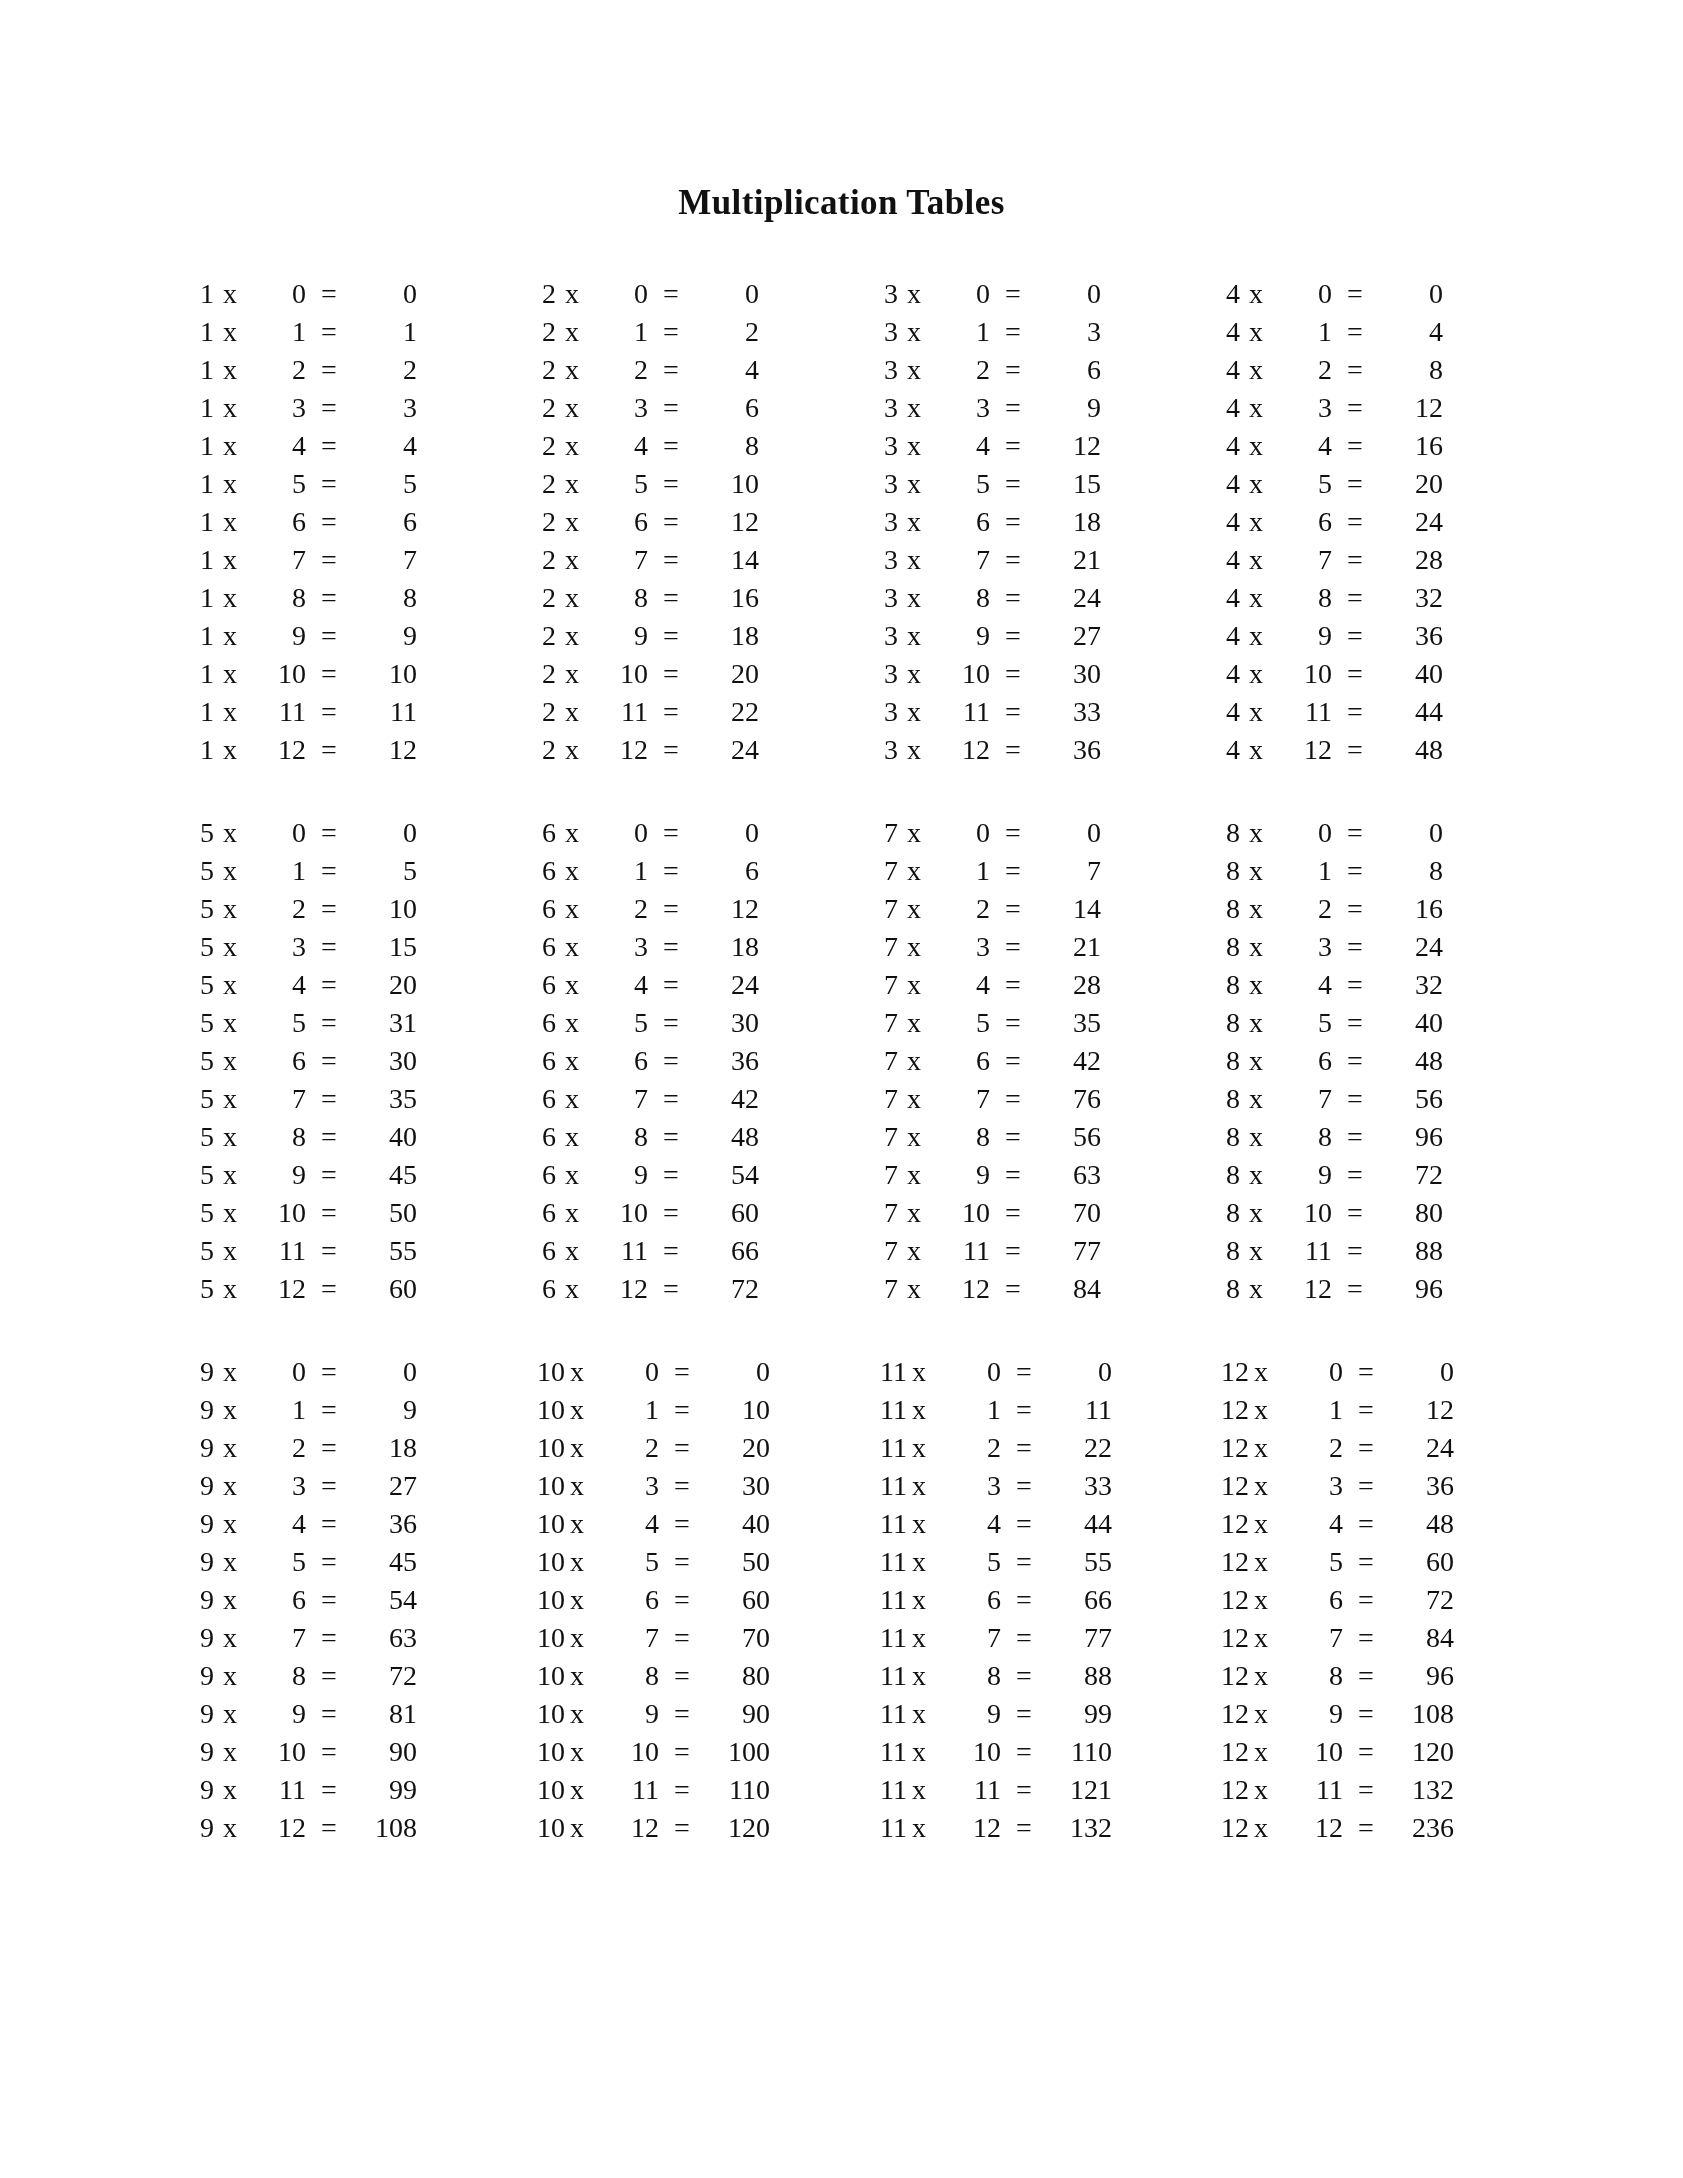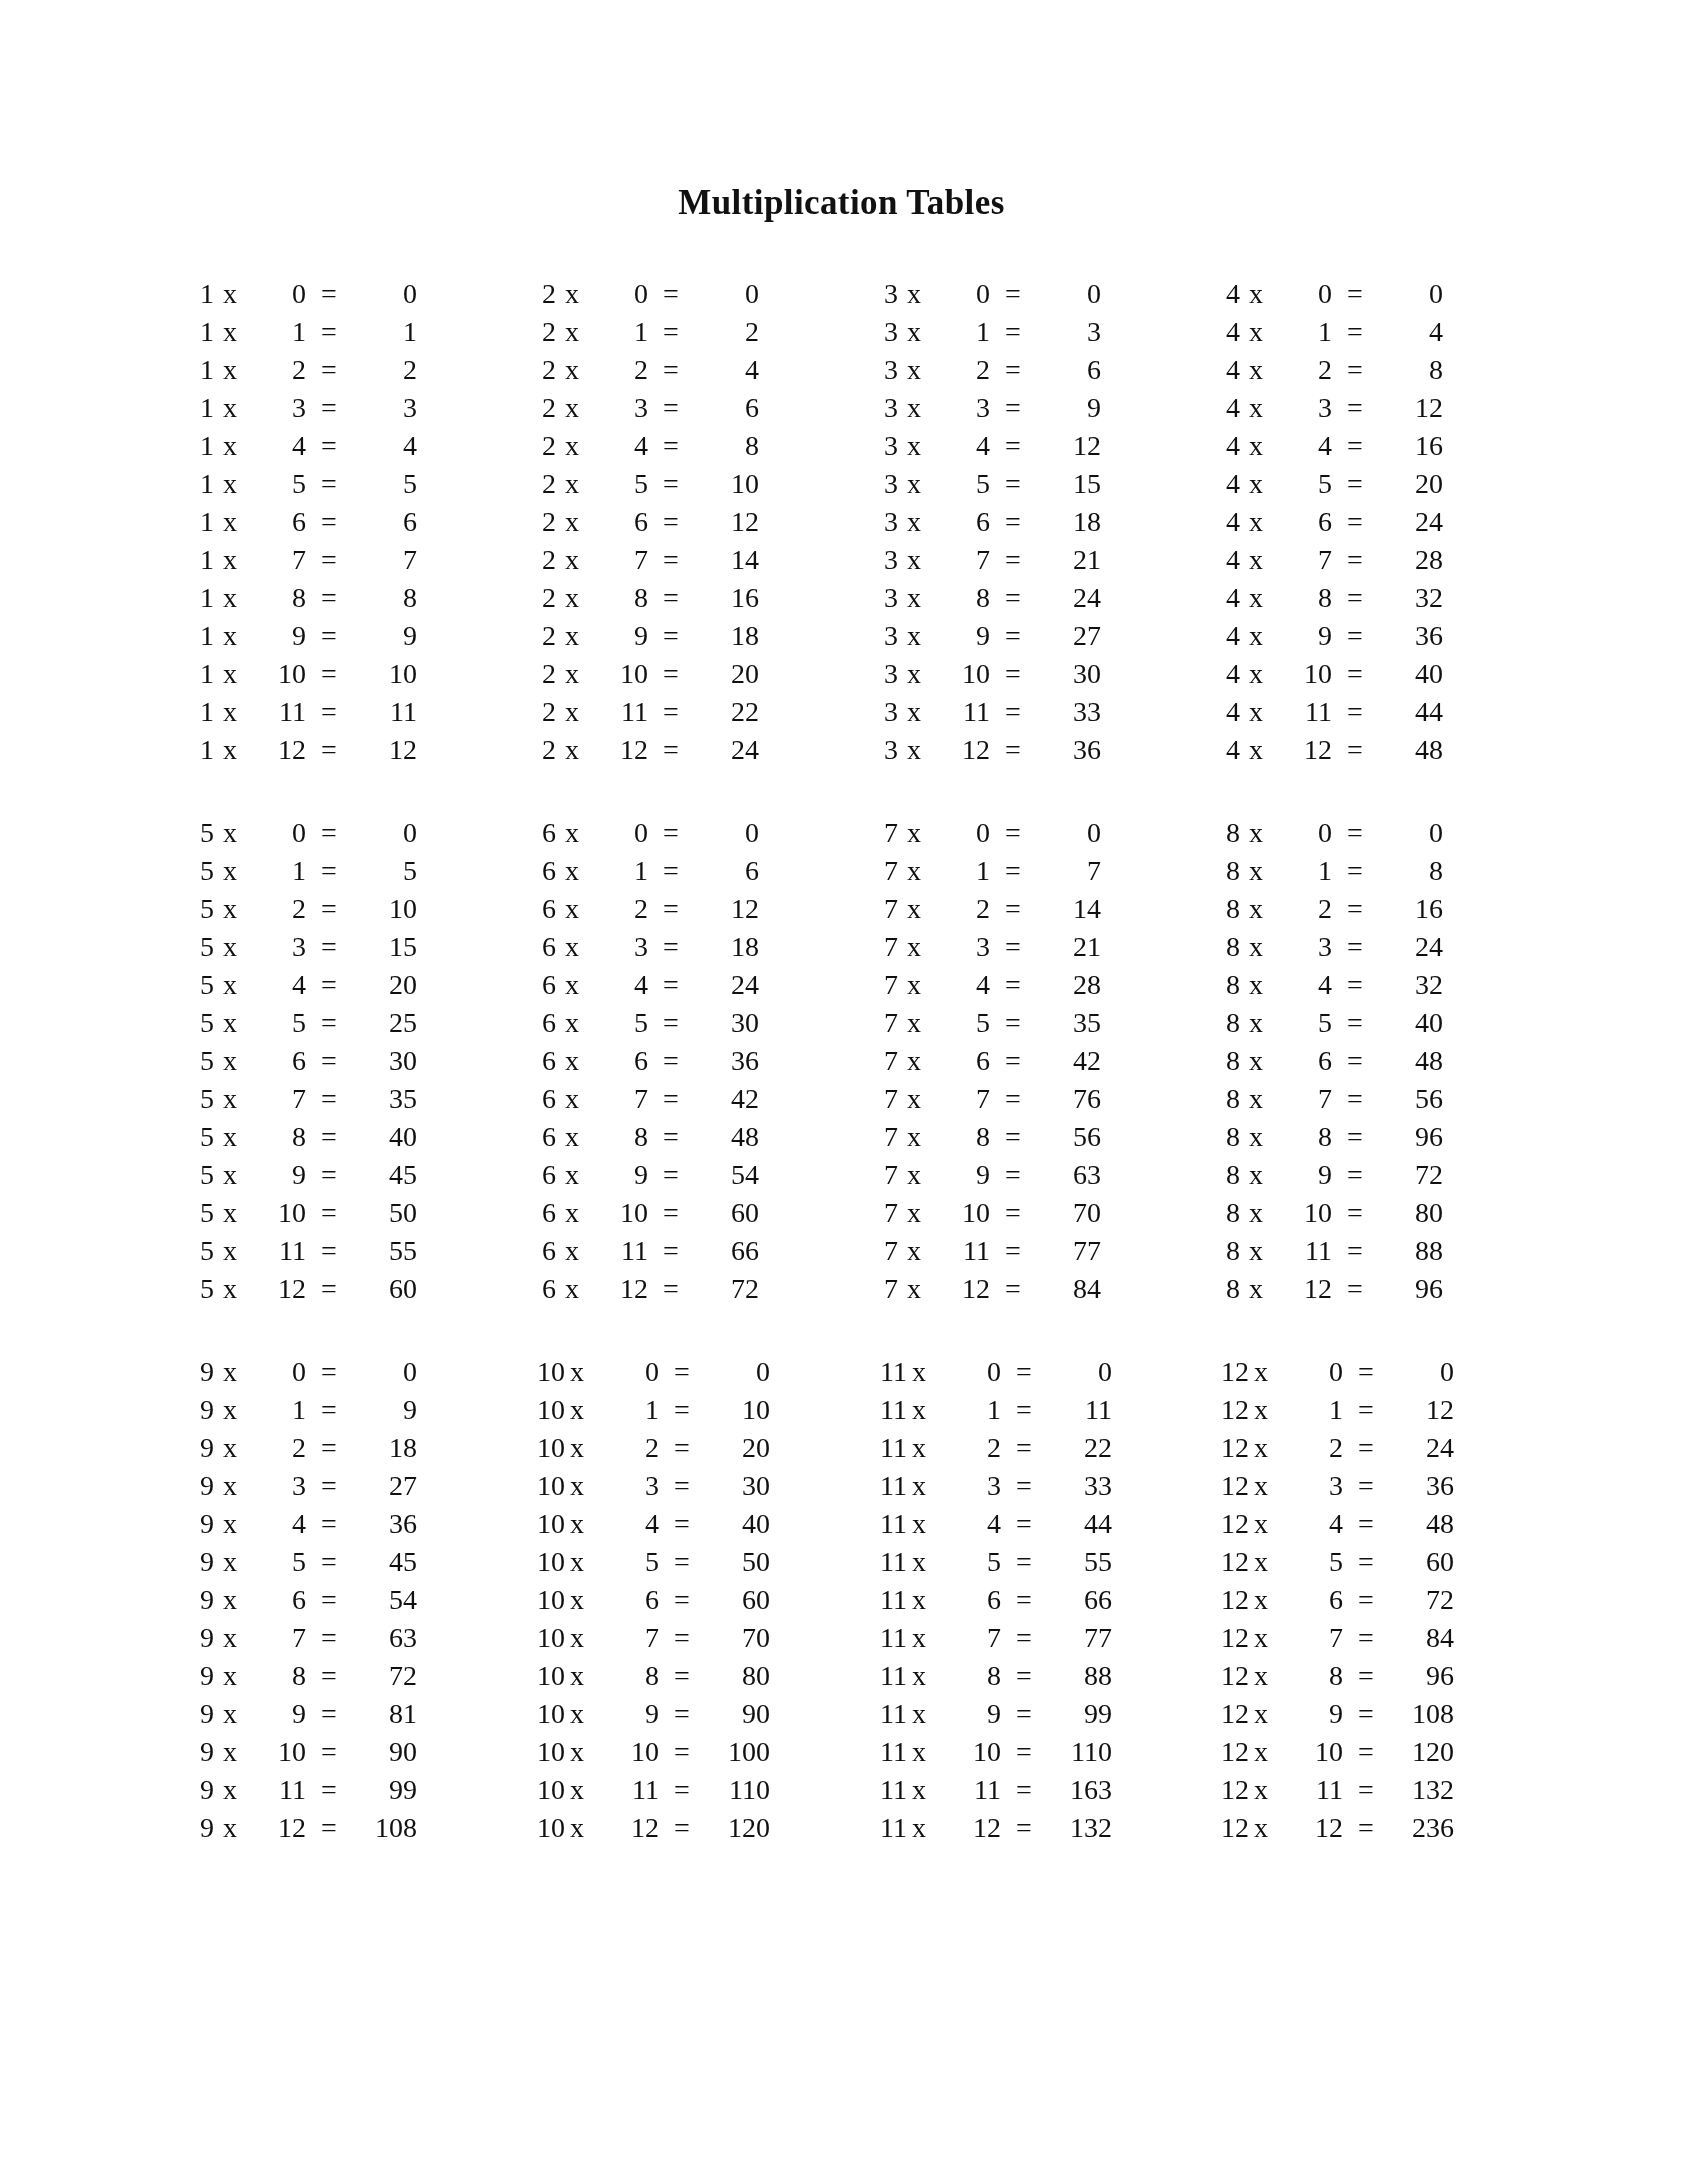--- a/index.html
+++ b/index.html
@@ -523,21 +523,21 @@
                 <td class="c-operator">x</td>
                 <td class="c-multiplicand">4</td>
                 <td class="c-equals">=</td>
                 <td class="c-product">20</td>
               </tr>
               <tr class="fact-row">
                 <td class="c-multiplier">5</td>
                 <td class="c-operator">x</td>
                 <td class="c-multiplicand">5</td>
                 <td class="c-equals">=</td>
-                <td class="c-product">25</td>
+                <td class="c-product">31</td>
               </tr>
               <tr class="fact-row">
                 <td class="c-multiplier">5</td>
                 <td class="c-operator">x</td>
                 <td class="c-multiplicand">6</td>
                 <td class="c-equals">=</td>
                 <td class="c-product">30</td>
               </tr>
               <tr class="fact-row">
                 <td class="c-multiplier">5</td>
@@ -1149,21 +1149,21 @@
                 <td class="c-operator">x</td>
                 <td class="c-multiplicand">10</td>
                 <td class="c-equals">=</td>
                 <td class="c-product">110</td>
               </tr>
               <tr class="fact-row">
                 <td class="c-multiplier">11</td>
                 <td class="c-operator">x</td>
                 <td class="c-multiplicand">11</td>
                 <td class="c-equals">=</td>
-                <td class="c-product">163</td>
+                <td class="c-product">121</td>
               </tr>
               <tr class="fact-row">
                 <td class="c-multiplier">11</td>
                 <td class="c-operator">x</td>
                 <td class="c-multiplicand">12</td>
                 <td class="c-equals">=</td>
                 <td class="c-product">132</td>
               </tr>
             </tbody>
           </table>

